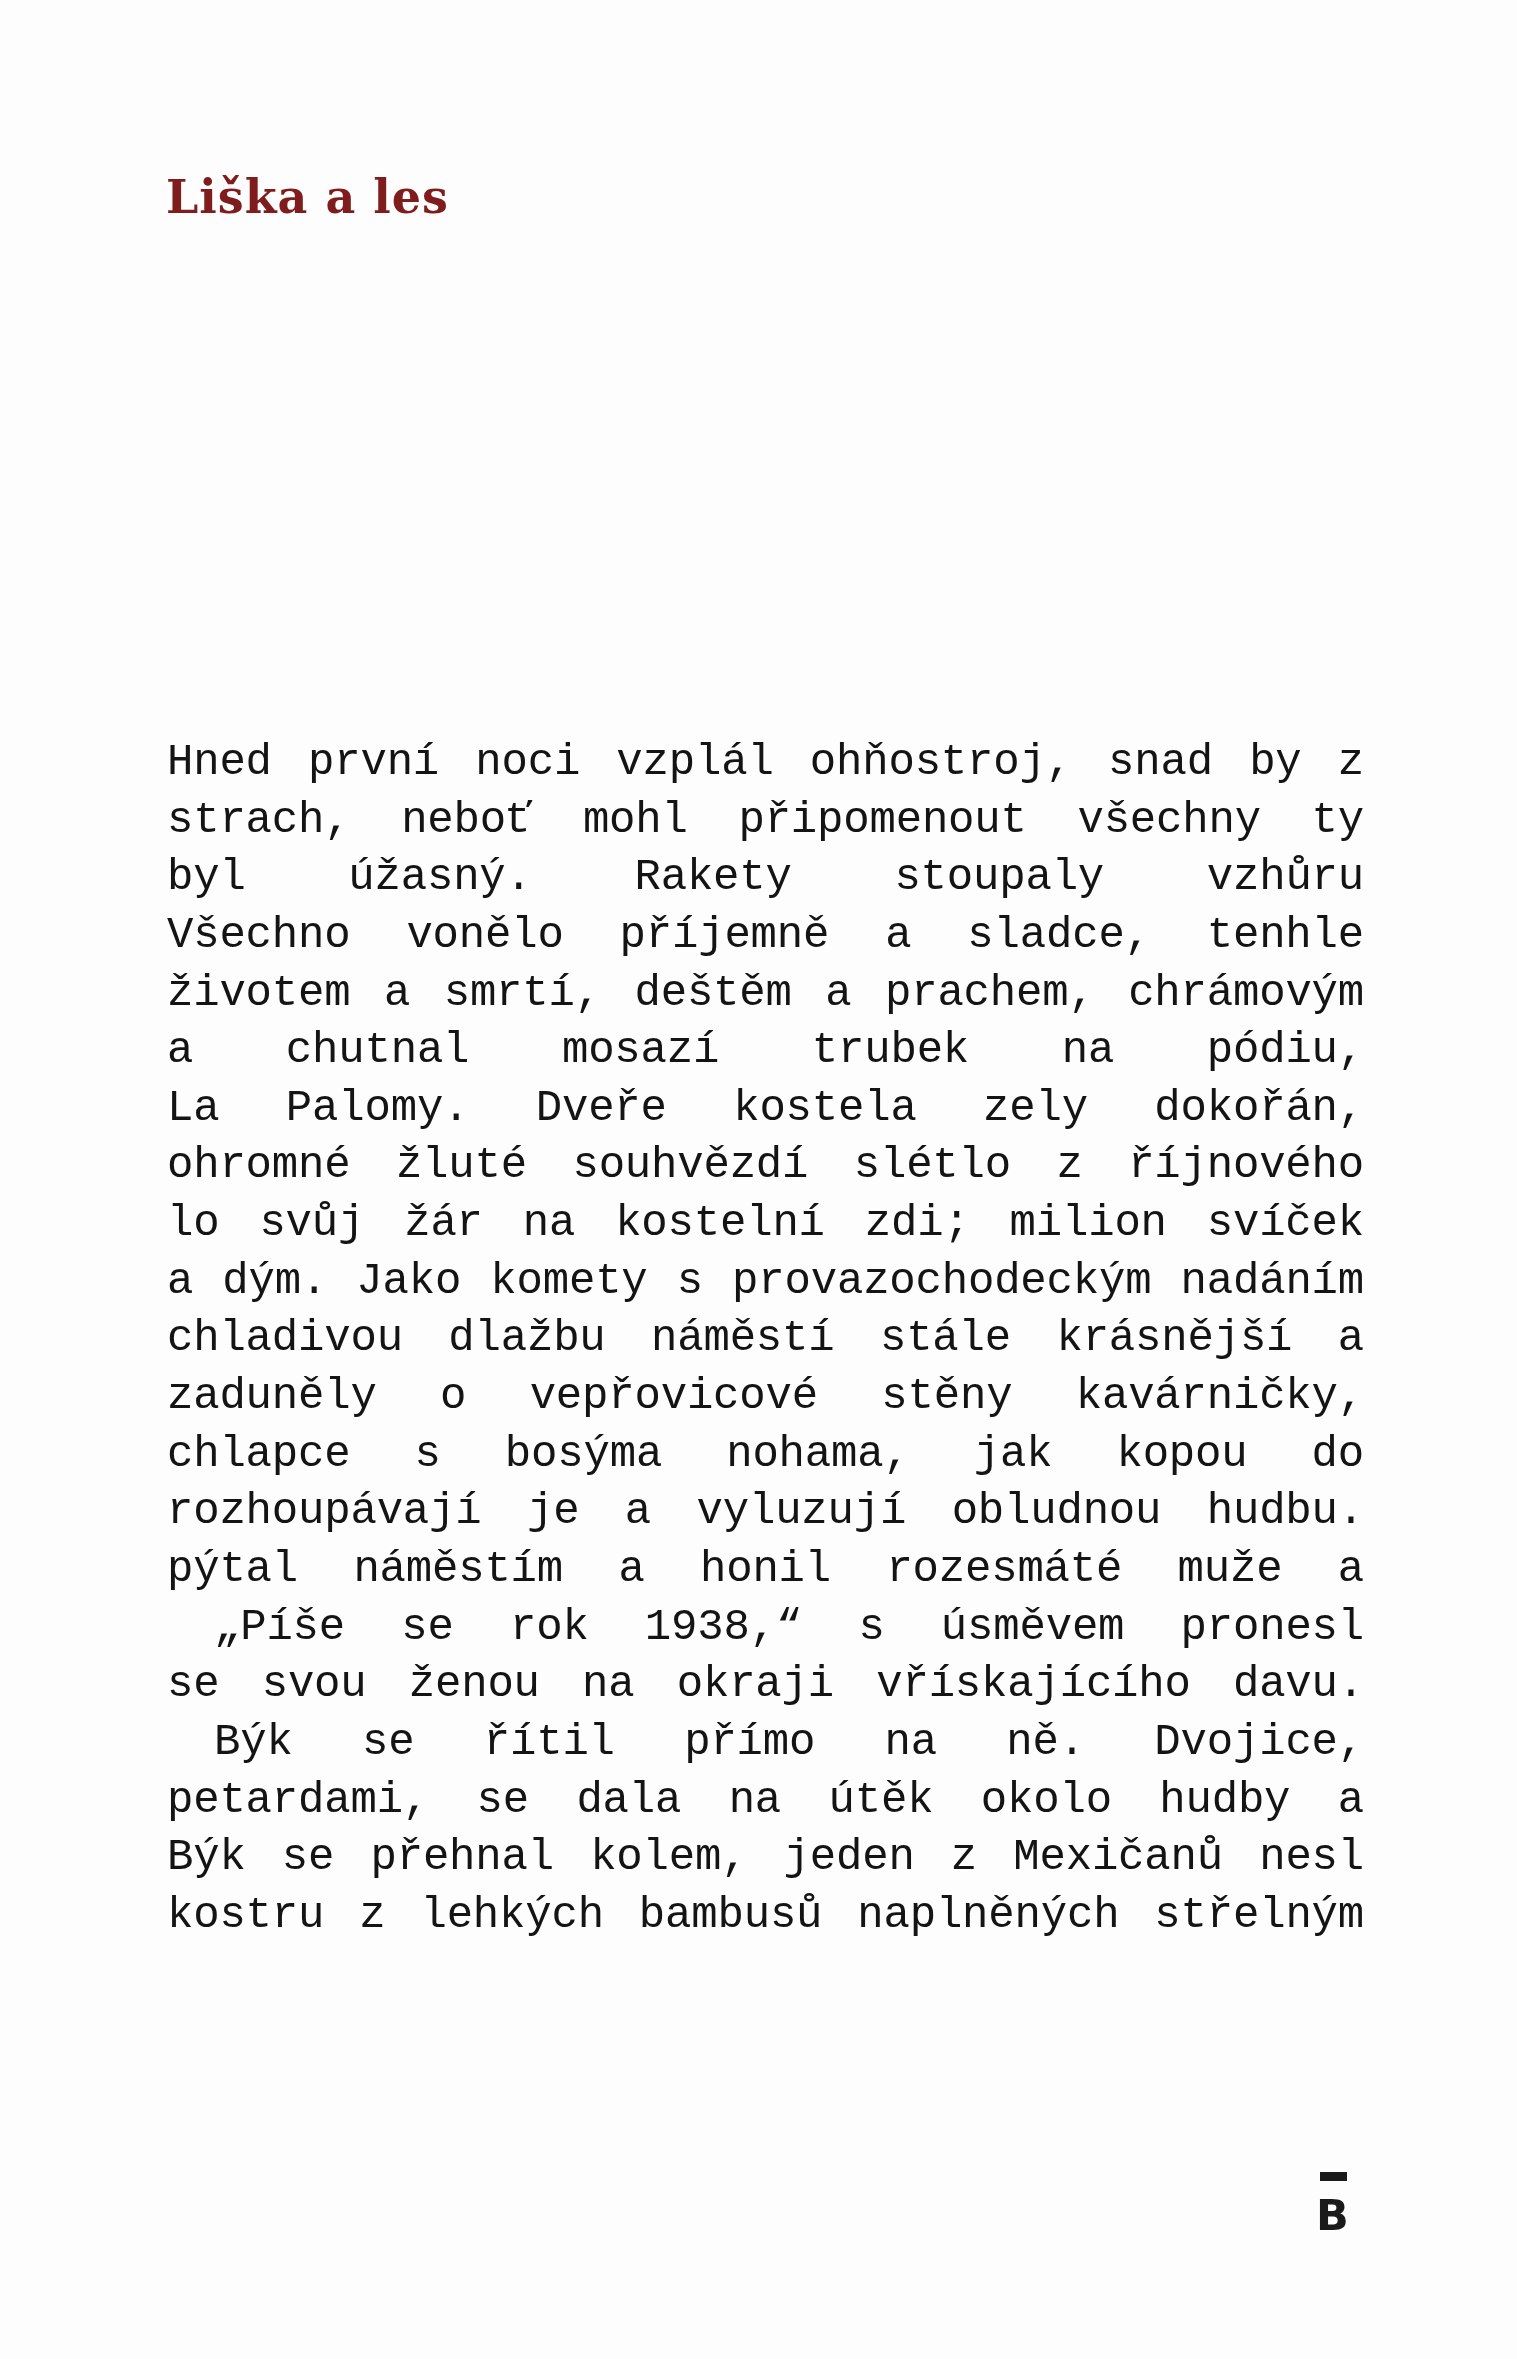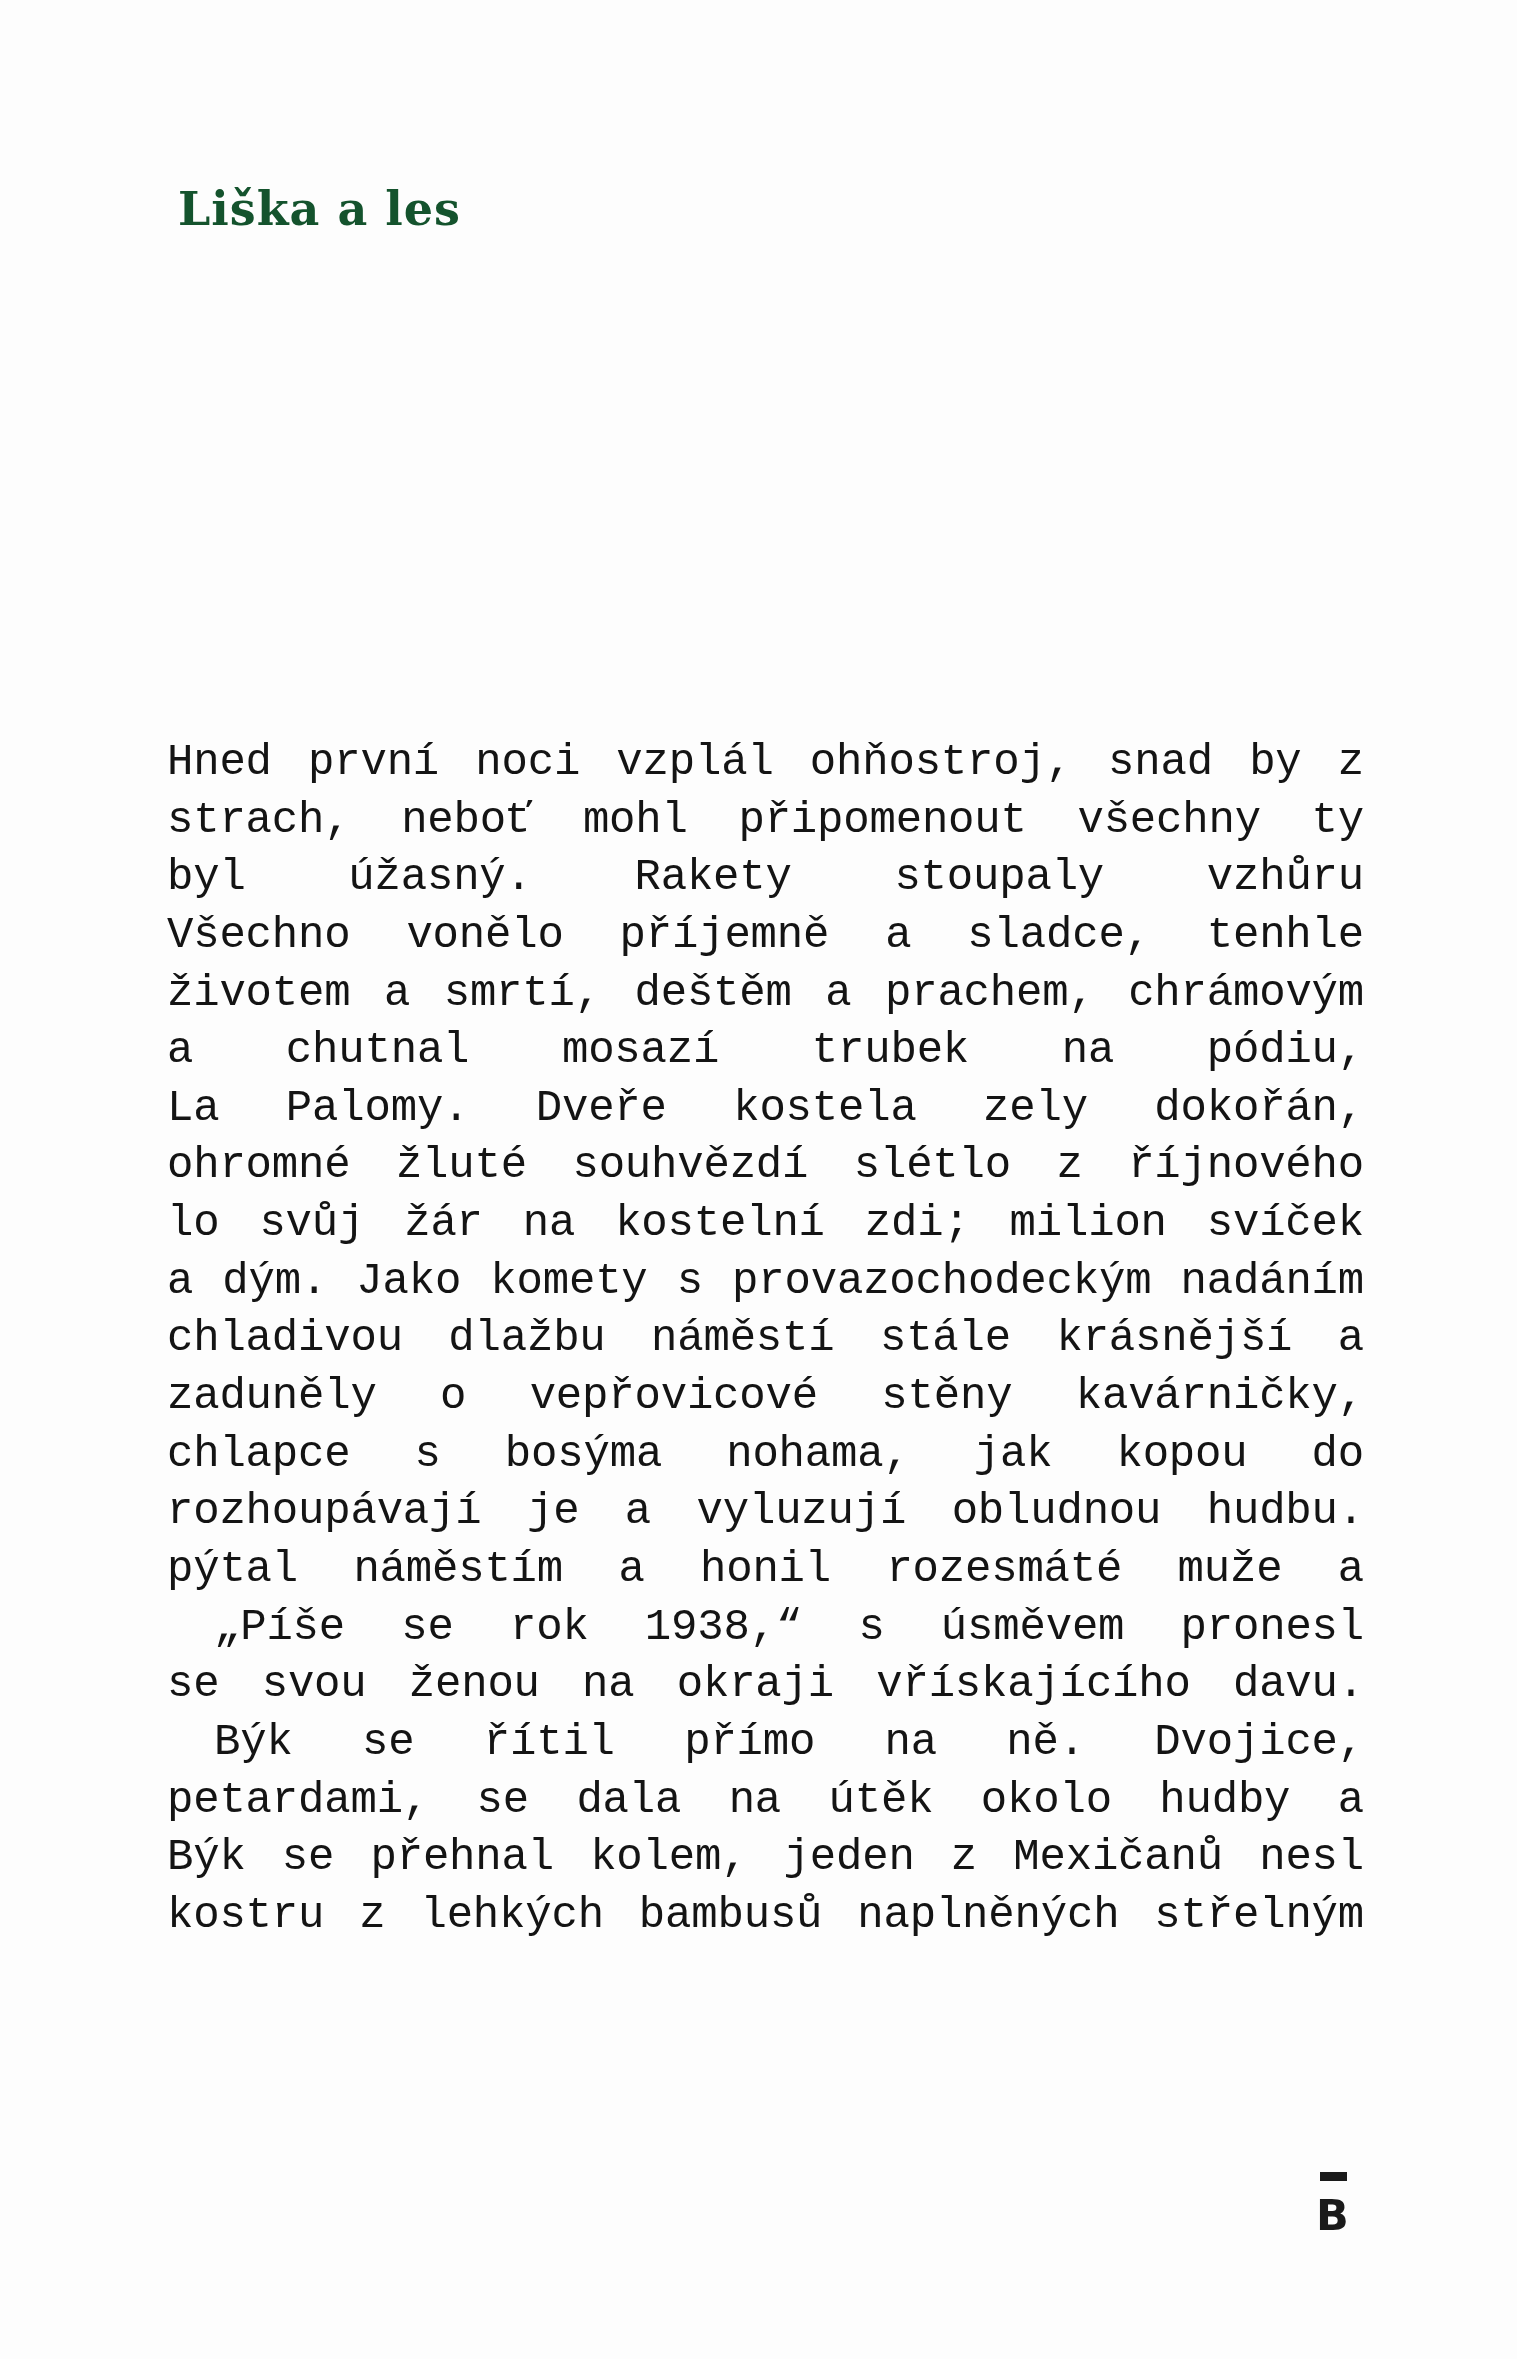--- a/index.html
+++ b/index.html
@@ -11,27 +11,27 @@
     width: 1517px;
     height: 2359px;
     background: #fdfdfd;
     color: #161616;
     overflow: hidden;
   }
   .chapter-title {
     position: absolute;
     left: 166px;
     top: 174px;
-    margin: 12px;
+    margin: 0;
     font-family: "DejaVu Serif", serif;
     font-weight: 700;
     font-size: 46px;
     line-height: 1;
     letter-spacing: 1px;
-    color: #14532d;
+    color: #7f1d1d;
   }
   .body-text {
     position: absolute;
     left: 167px;
     top: 734px;
     width: 1197px;
     font-family: Liberation Mono, monospace;
     font-size: 44px;
     color: #141414;
     letter-spacing: -0.2px;

